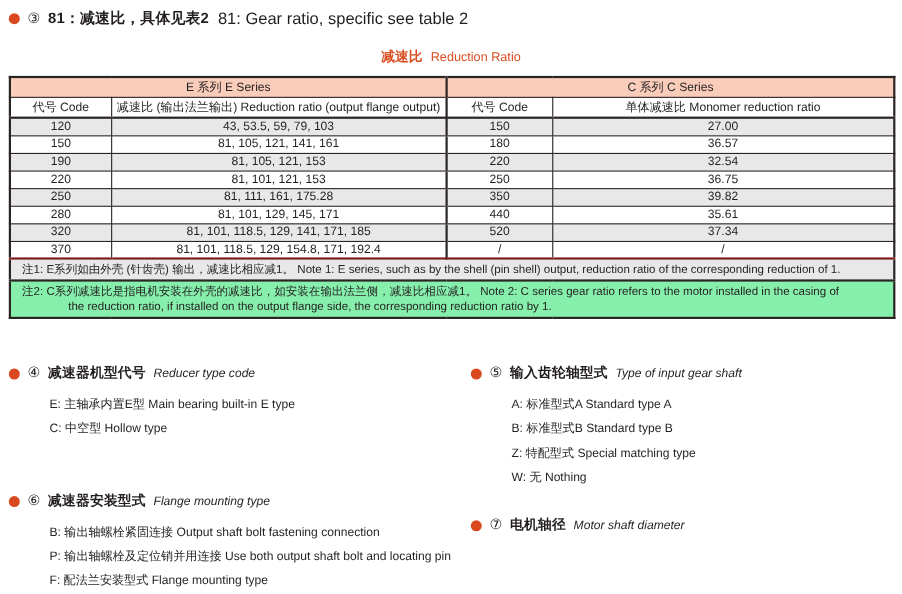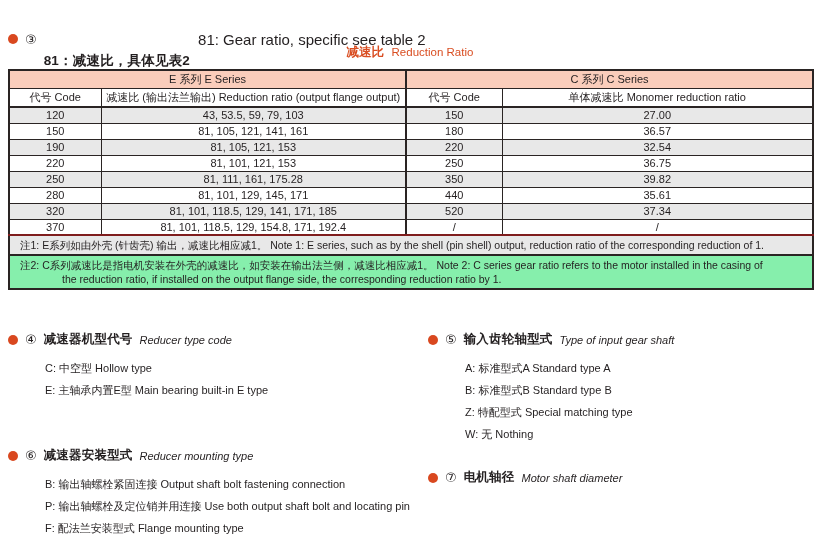--- a/index.html
+++ b/index.html
@@ -13,21 +13,21 @@
   .bullet {
     display:inline-block; width:10px; height:10px; border-radius:50%;
     background:#d9481f; flex:0 0 auto;
   }
   
   .doc-header {
     position:absolute; top:8px; left:8px;
     display:flex; align-items:center; gap:7px; white-space:nowrap;
   }
   .circ { font-size:13px; color:#231f20; font-family:"DejaVu Sans","Liberation Sans",sans-serif; }
-  .doc-header .cn { font-weight:bold; font-size:13.5px; letter-spacing:0.2px;margin-top:44px; }
+  .doc-header .cn { font-weight:bold; font-size:13.5px; letter-spacing:0.2px; }
   .doc-header .en { font-size:15px; margin-left:1px; }
   
   .table-title {
     position:absolute; top:42px; left:8px; width:804px;
     text-align:center; color:#d94e22; white-space:nowrap;
   }
   .table-title .cn { font-weight:bold; font-size:12.5px; }
   .table-title .en { font-size:11.5px; margin-left:3px; }
   
   table.ratio {
@@ -154,22 +154,22 @@
 </table>
 
 <div class="section sec4">
   <div class="sec-head">
     <span class="bullet"></span>
     <span class="circ">④</span>
     <span class="cn">减速器机型代号</span>
     <span class="en">Reducer type code</span>
   </div>
   <div class="sec-items">
+    <div class="sec-item">E: 主轴承内置E型 Main bearing built-in E type</div>
     <div class="sec-item">C: 中空型 Hollow type</div>
-    <div class="sec-item">E: 主轴承内置E型 Main bearing built-in E type</div>
   </div>
 </div>
 
 <div class="section sec5">
   <div class="sec-head">
     <span class="bullet"></span>
     <span class="circ">⑤</span>
     <span class="cn">输入齿轮轴型式</span>
     <span class="en">Type of input gear shaft</span>
   </div>
@@ -179,21 +179,21 @@
     <div class="sec-item">Z: 特配型式 Special matching type</div>
     <div class="sec-item">W: 无 Nothing</div>
   </div>
 </div>
 
 <div class="section sec6">
   <div class="sec-head">
     <span class="bullet"></span>
     <span class="circ">⑥</span>
     <span class="cn">减速器安装型式</span>
-    <span class="en">Reducer mounting type</span>
+    <span class="en">Flange mounting type</span>
   </div>
   <div class="sec-items">
     <div class="sec-item">B: 输出轴螺栓紧固连接 Output shaft bolt fastening connection</div>
     <div class="sec-item">P: 输出轴螺栓及定位销并用连接 Use both output shaft bolt and locating pin</div>
     <div class="sec-item">F: 配法兰安装型式 Flange mounting type</div>
   </div>
 </div>
 
 <div class="section sec7">
   <div class="sec-head">

